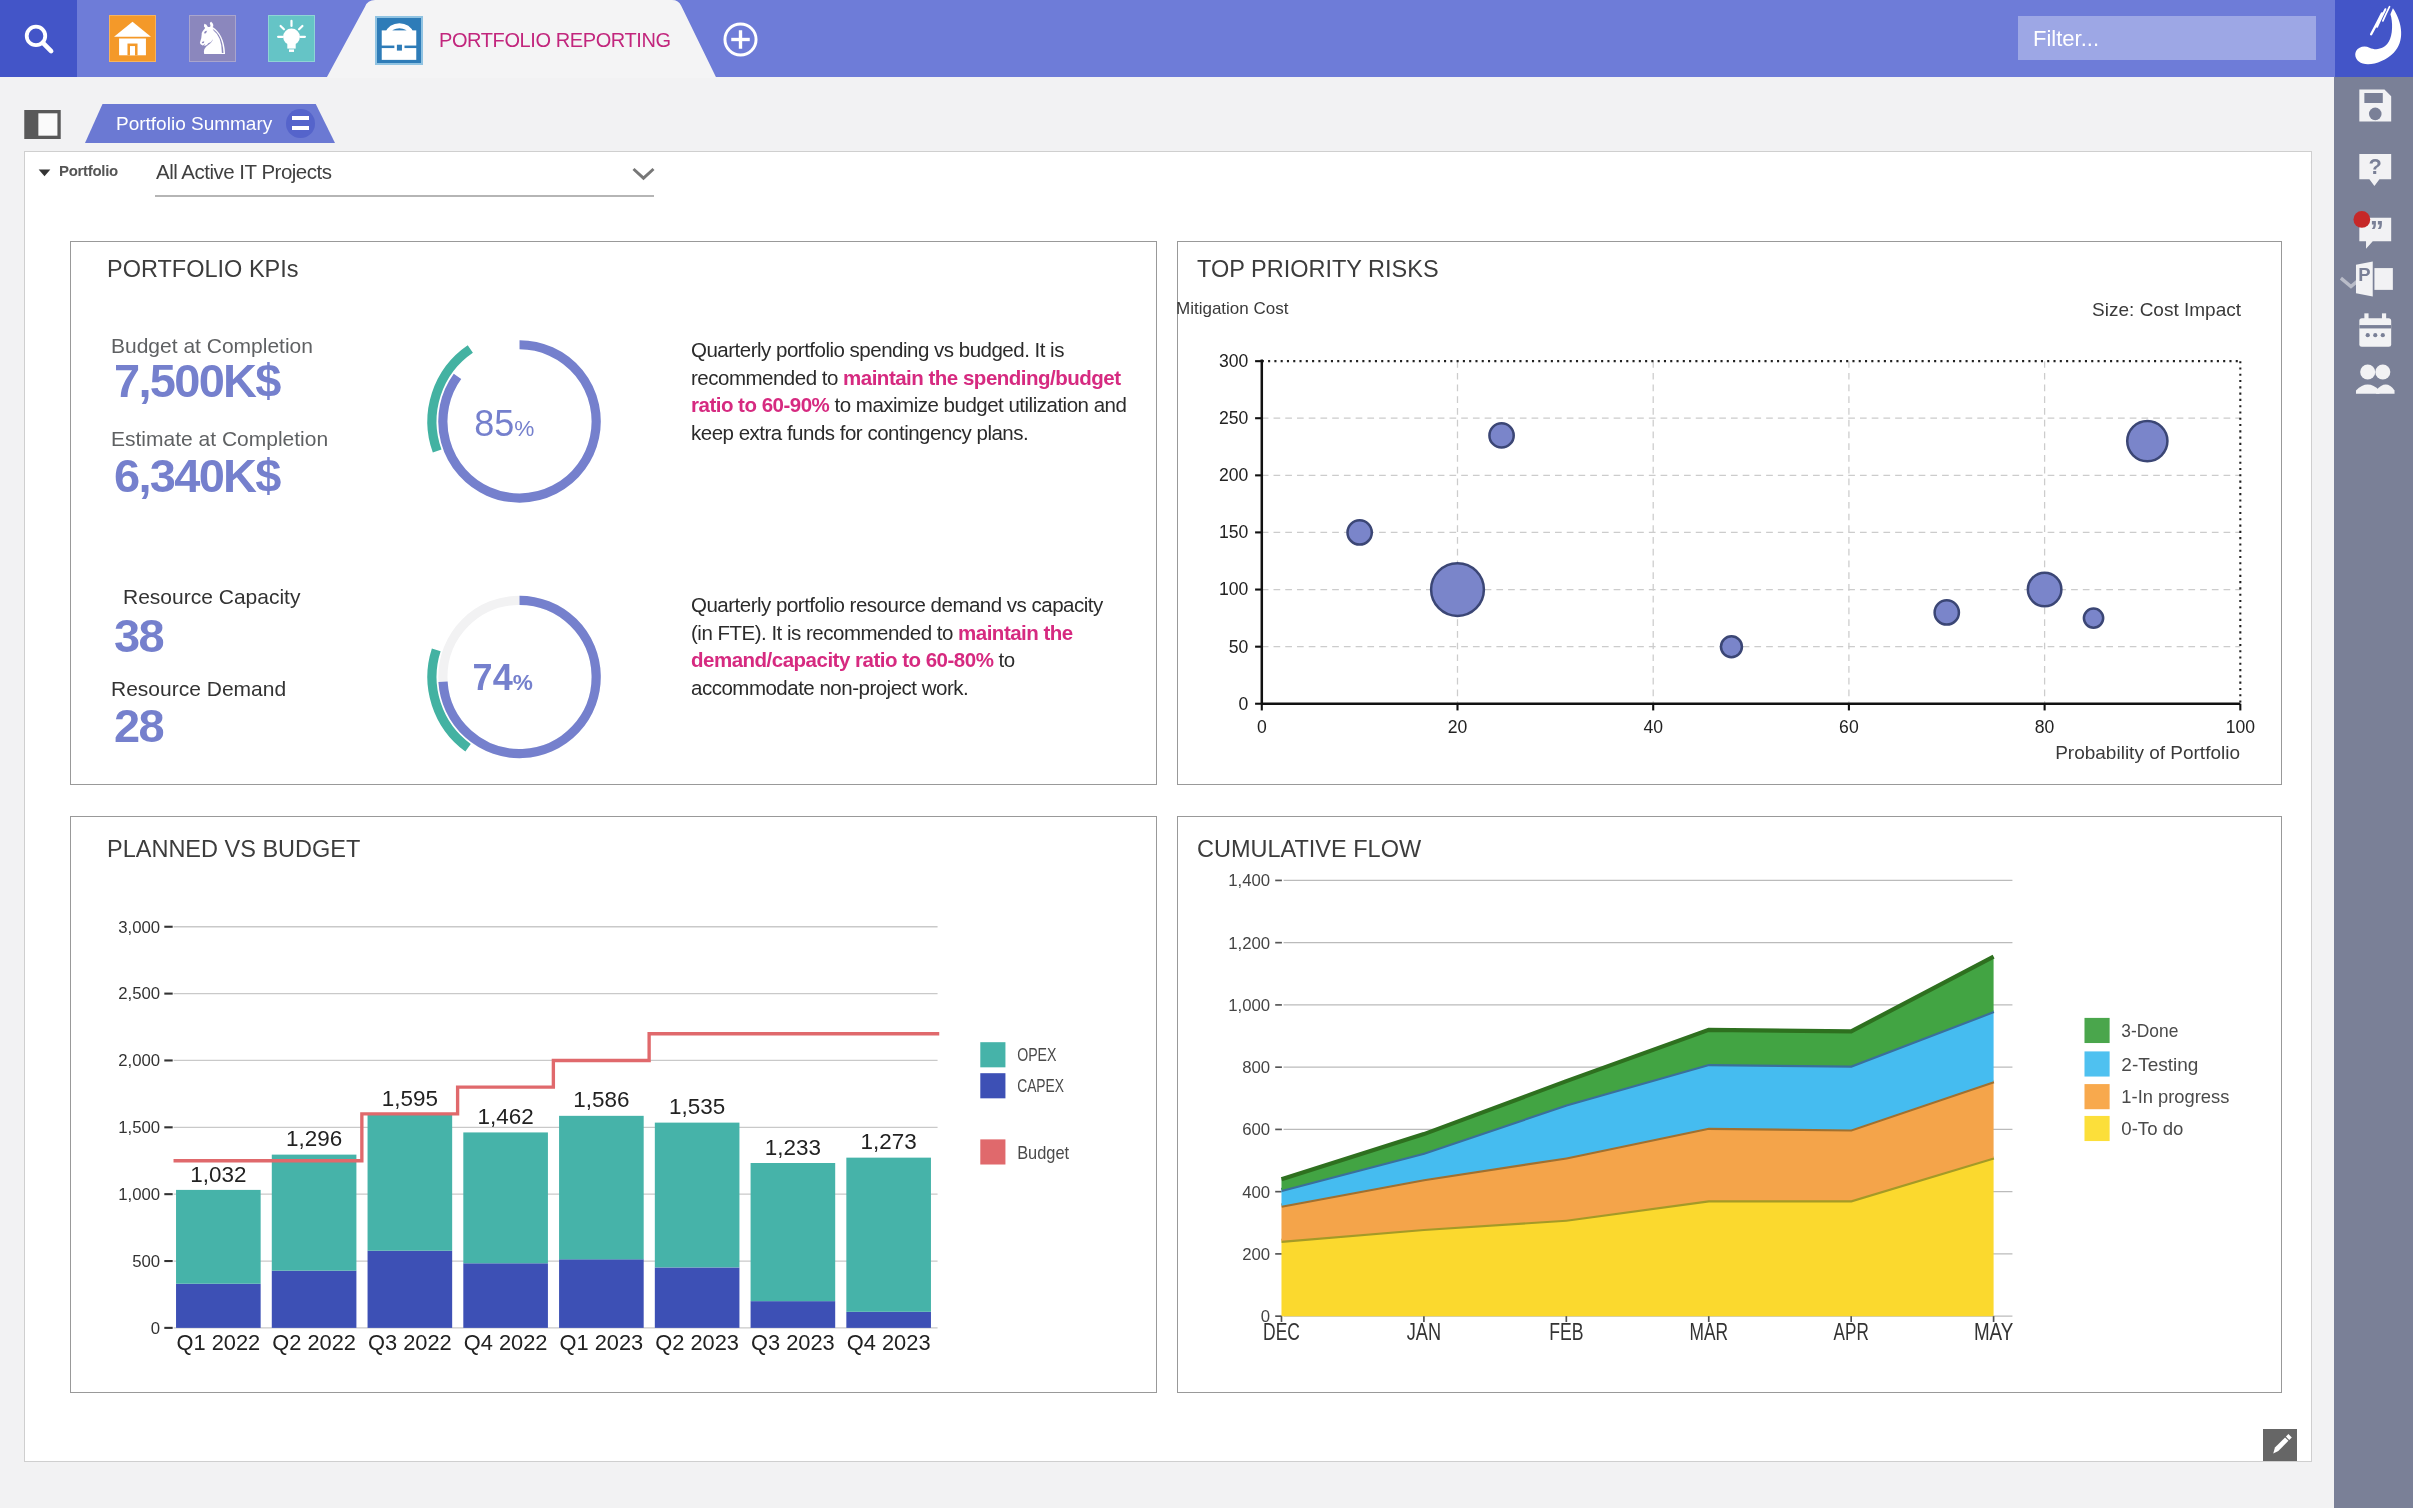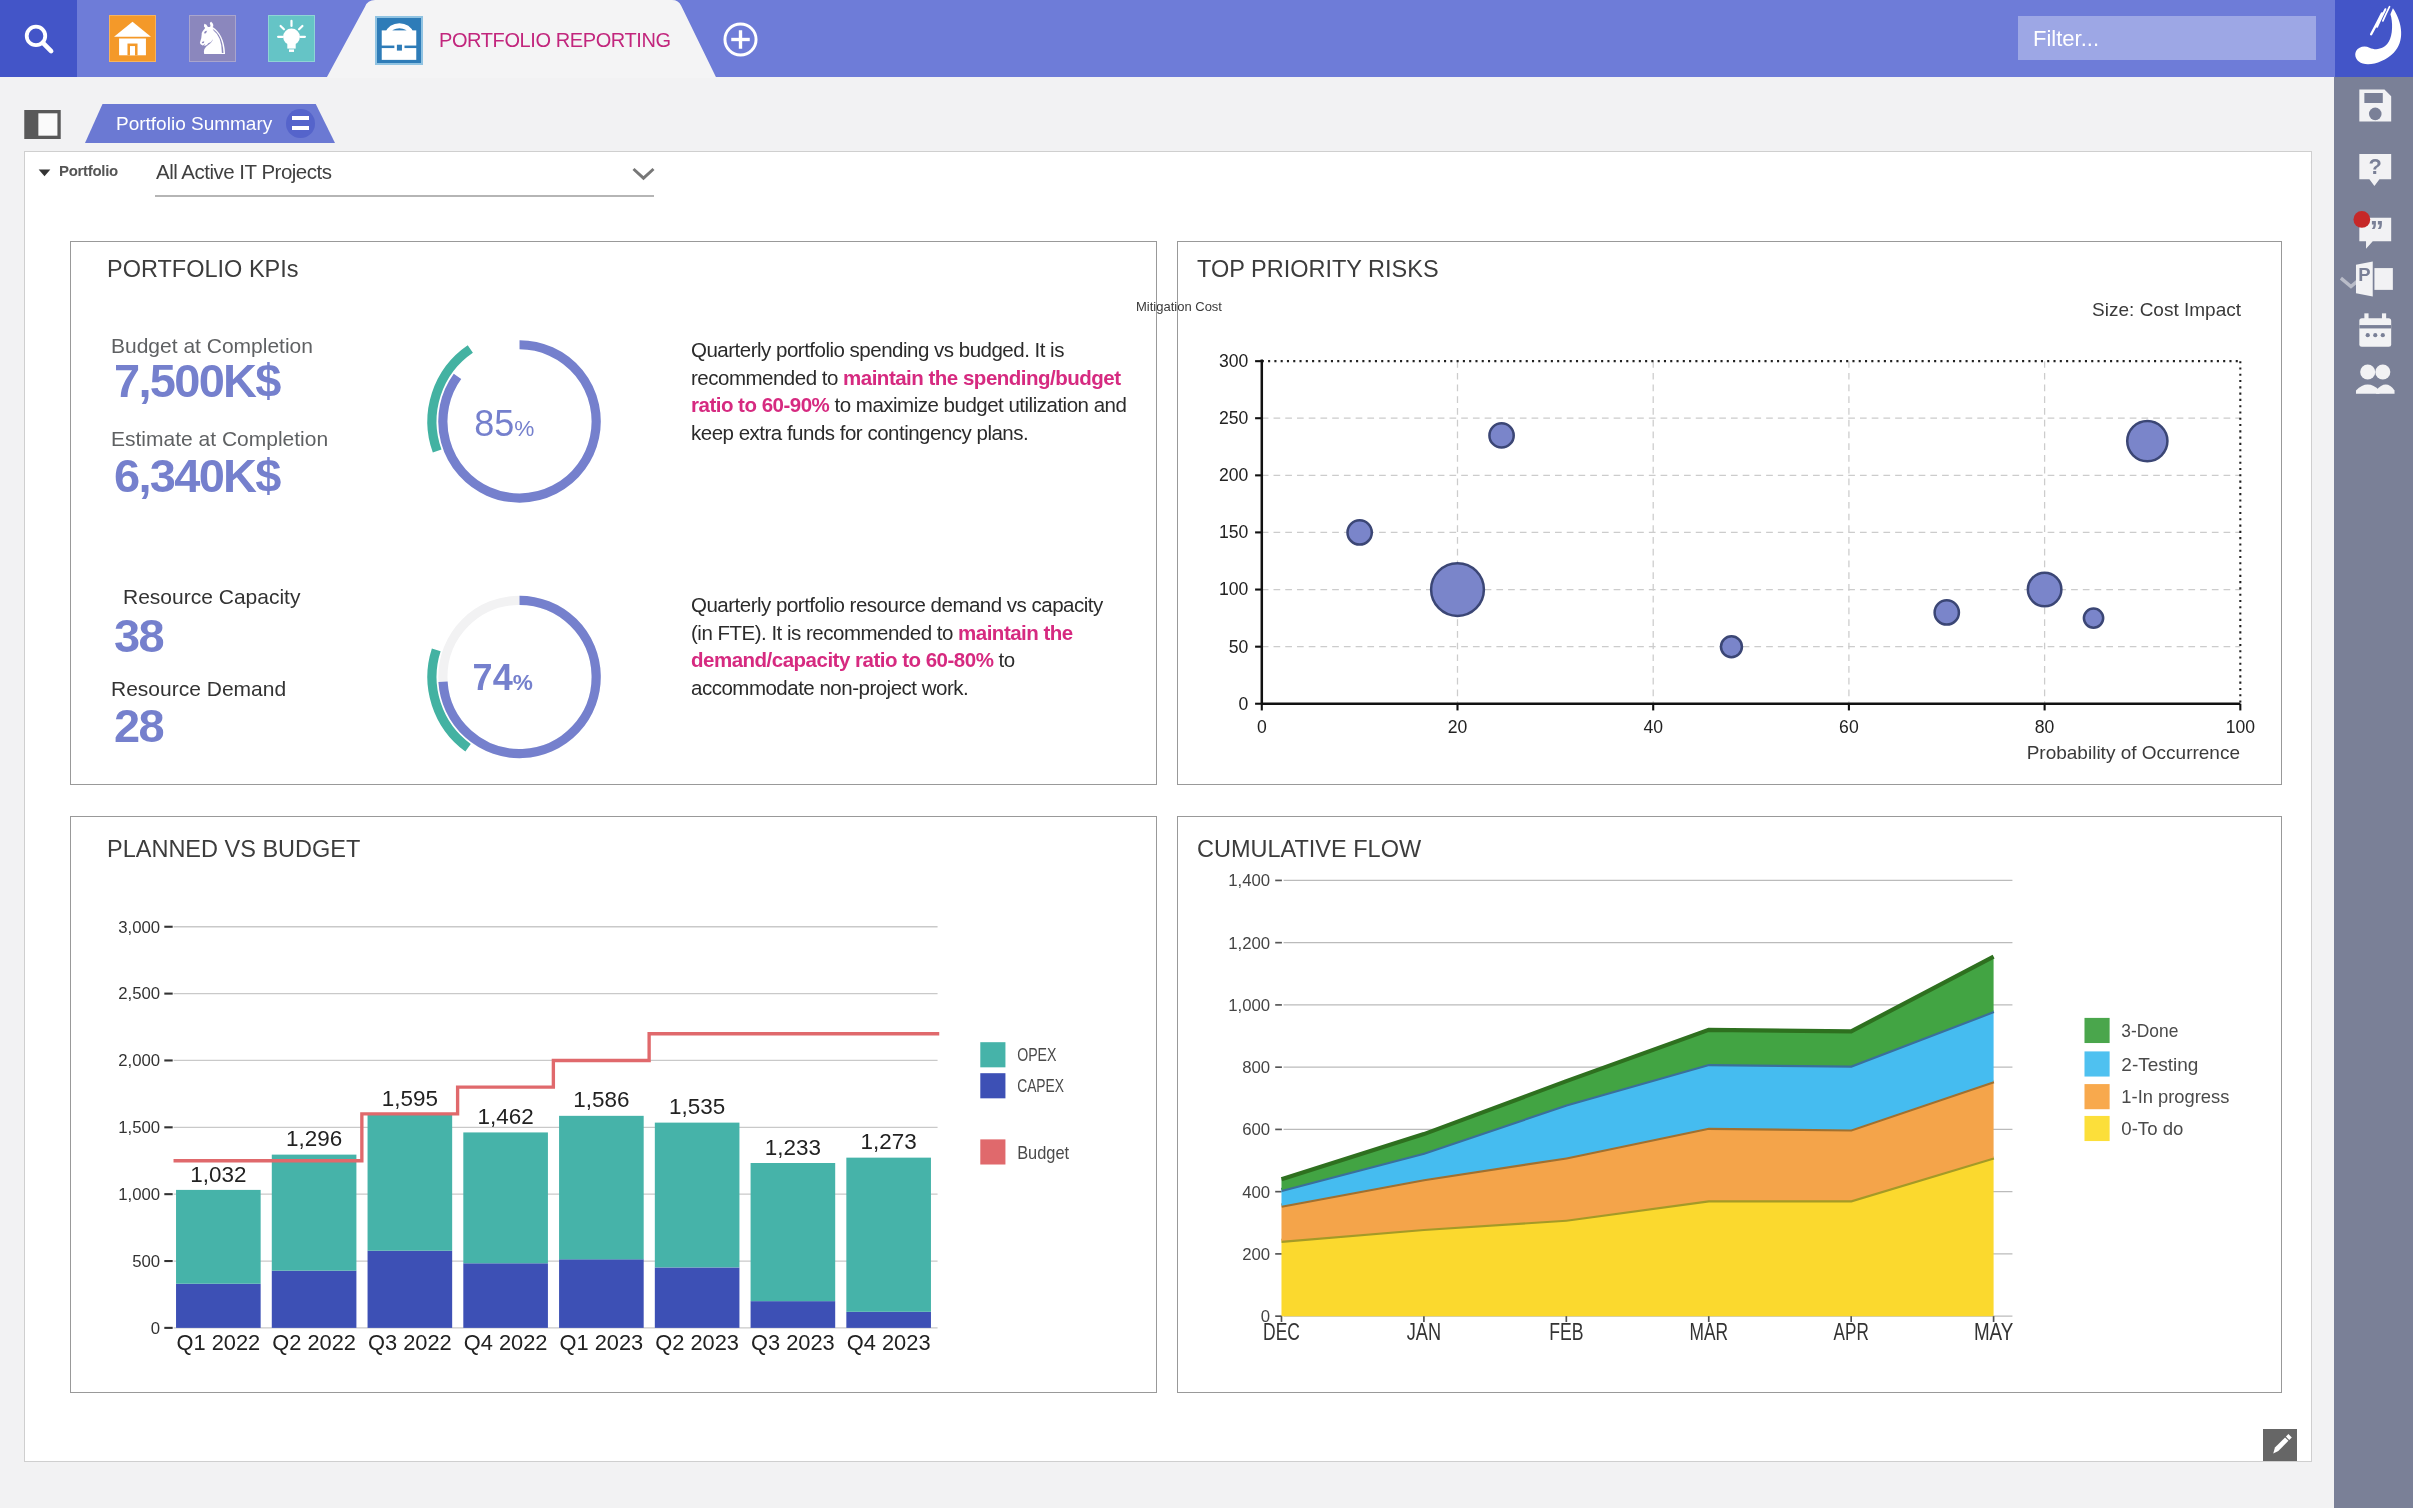--- a/index.html
+++ b/index.html
@@ -144,23 +144,23 @@
 <div class="klabel" style="left:111px;top:334px;">Budget at Completion</div>
 <div class="knum" style="left:114px;top:353px;">7,500K$</div>
 <div class="klabel" style="left:111px;top:427px;">Estimate at Completion</div>
 <div class="knum" style="left:114px;top:448px;text-align:center;">6,340K$</div>
 <div class="klabel" style="left:111px;top:585px;color:#333;margin-left:12px;">Resource Capacity</div>
 <div class="knum" style="left:114px;top:608px;">38</div>
 <div class="klabel" style="left:111px;top:677px;color:#333;">Resource Demand</div>
 <div class="knum" style="left:114px;top:698px;">28</div>
 <div class="para" style="left:691px;top:336px;">Quarterly portfolio spending vs budged. It is<br>recommended to <b>maintain the spending/budget</b><br><b>ratio to 60-90%</b> to maximize budget utilization and<br>keep extra funds for contingency plans.</div>
 <div class="para" style="left:691px;top:591px;">Quarterly portfolio resource demand vs capacity<br>(in FTE). It is recommended to <b>maintain the</b><br><b>demand/capacity ratio to 60-80%</b> to<br>accommodate non-project work.</div>
-<div class="abs" style="left:1136px;top:299px;font-size:13px;color:#3a3a3a;text-align:right;">Mitigation Cost</div>
+<div class="abs" style="left:1176px;top:299px;font-size:17px;color:#3a3a3a;text-align:right;">Mitigation Cost</div>
 <div class="abs" style="left:2073px;top:299px;width:168px;text-align:right;font-size:19px;color:#3a3a3a;">Size: Cost Impact</div>
-<div class="abs" style="left:1989px;top:742px;width:251px;text-align:right;font-size:19px;color:#3a3a3a;">Probability of Occurrence</div>
+<div class="abs" style="left:1989px;top:742px;width:251px;text-align:right;font-size:19px;color:#3a3a3a;">Probability of Portfolio</div>
 <svg class="overlay" width="2413" height="1508" viewBox="0 0 2880 1800">
 <path d="M620.00,411.50 A91.5,91.5 0 1 1 545.97,449.22" fill="none" stroke="#7580cd" stroke-width="11"></path>
 <path d="M521.68,538.40 A104.5,104.5 0 0 1 561.26,416.57" fill="none" stroke="#43b2a2" stroke-width="11"></path>
 <circle cx="620" cy="808" r="91.5" fill="none" stroke="#f2f2f3" stroke-width="11"></circle>
 <path d="M620.00,716.50 A91.5,91.5 0 1 1 528.68,813.75" fill="none" stroke="#7580cd" stroke-width="11"></path>
 <path d="M558.58,892.54 A104.5,104.5 0 0 1 520.61,775.71" fill="none" stroke="#43b2a2" stroke-width="11"></path>
 <text x="566" y="520" font-size="43" fill="#7580cd">85<tspan font-size="27">%</tspan></text>
 <text x="564" y="824" font-size="43" font-weight="bold" fill="#7580cd">74<tspan font-size="27">%</tspan></text>
 <line x1="1506.0" y1="771.9" x2="2674.0" y2="771.9" stroke="#ccc" stroke-width="1.5" stroke-dasharray="8 6"></line>
 <line x1="1506.0" y1="703.7" x2="2674.0" y2="703.7" stroke="#ccc" stroke-width="1.5" stroke-dasharray="8 6"></line>

